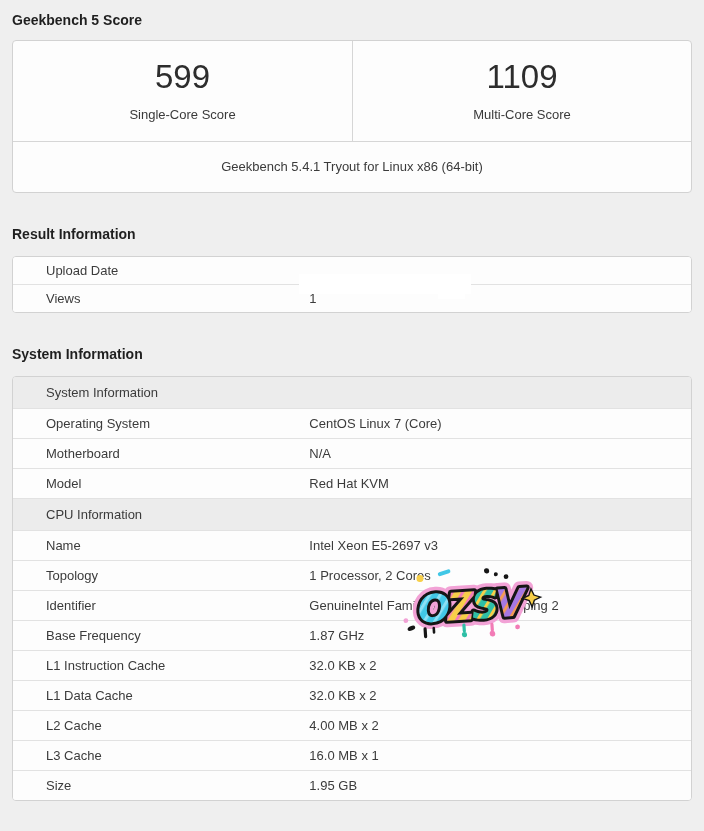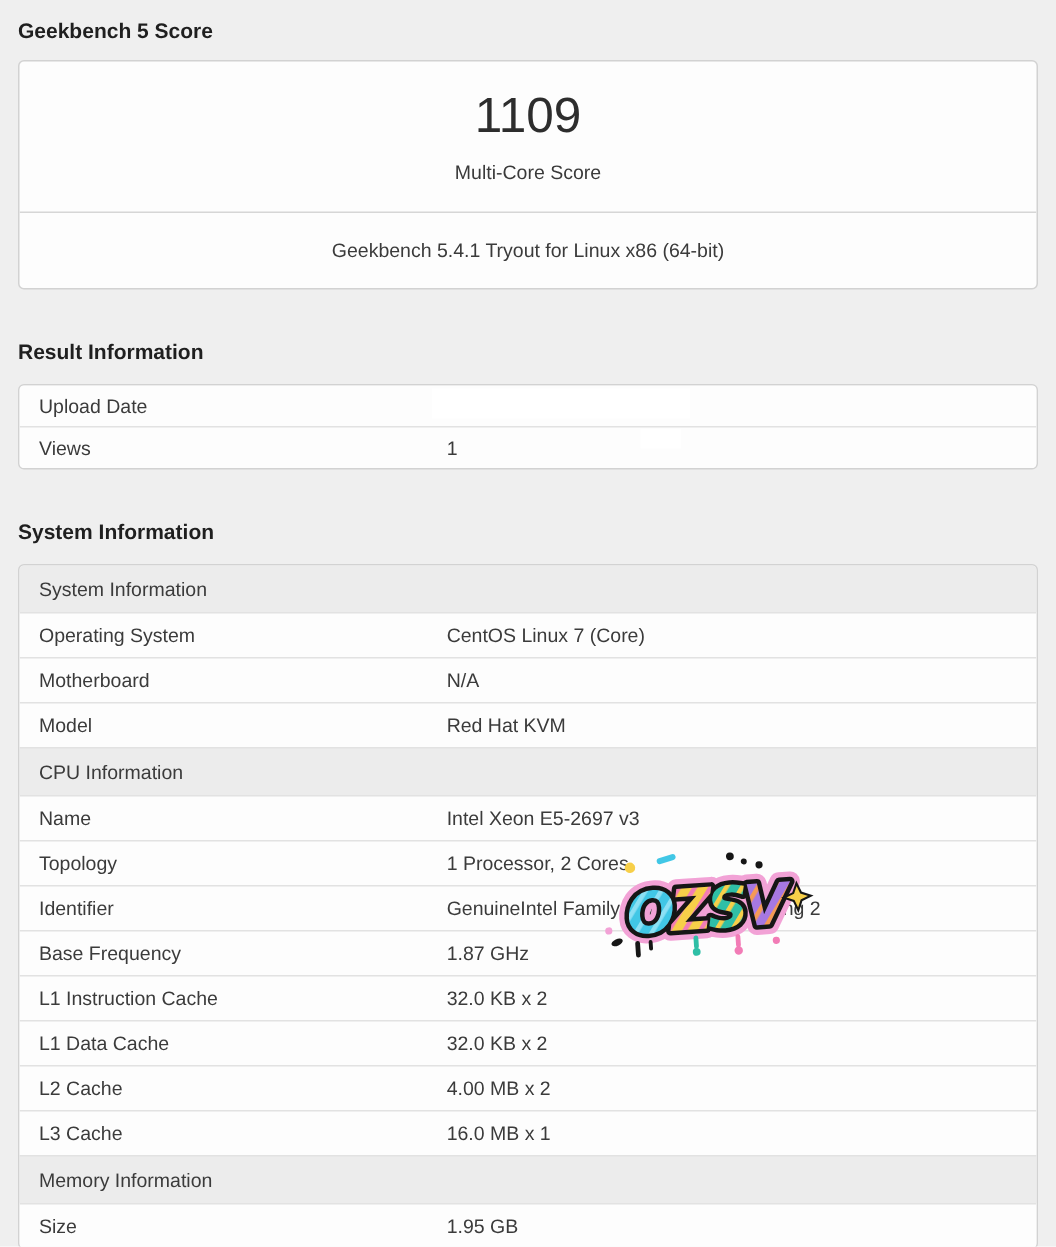--- a/index.html
+++ b/index.html
@@ -36,21 +36,21 @@
   .score-value { font-size:33px; color:#2d2d2d; line-height:1; }
   .score-label { font-size:13px; color:#3a3a3a; margin-top:14px; }
   .score-footer {
     border-top:1px solid #d6d6d6;
     padding:17px 13px 18px 13px;
     font-size:13px; color:#3b3b3b;text-align:center;
   }
 
   
   .info-table { width:100%; }
-  .info-row { display:flex; align-items:flex-start; background:#fdfdfd; }
+  .info-row { display:flex; align-items:flex-end; background:#fdfdfd;padding-left:20px; }
   .info-row + .info-row { border-top:1px solid #e2e2e2; }
   .info-row .cell-label {
     width:42%; padding:6px 8px 6px 13px; font-size:13px; line-height:15px;
   }
   .info-row .cell-value {
     flex:1; padding:6px 8px 6px 0; font-size:13px; line-height:15px;
     position:relative;
   }
   .sys .info-row .cell-label, .sys .info-row .cell-value { padding-top:7px; padding-bottom:7px; }
   .info-row.subheader { background:#ececec; }
@@ -70,20 +70,24 @@
 </style>
 </head>
 <body>
 
 <div class="container">
 
   <h1 class="section-title">Geekbench 5 Score</h1>
 
   <div class="card">
     <div class="score-grid">
+      <div class="score-col">
+        <div class="score-value">599</div>
+        <div class="score-label">Single-Core Score</div>
+      </div>
       <div class="score-col">
         <div class="score-value">1109</div>
         <div class="score-label">Multi-Core Score</div>
       </div>
     </div>
     <div class="score-footer">Geekbench 5.4.1 Tryout for Linux x86 (64-bit)</div>
   </div>
 
   <h2 class="section-title spaced">Result Information</h2>
 
@@ -152,23 +156,20 @@
           <div class="cell-label">L1 Data Cache</div>
           <div class="cell-value">32.0 KB x 2</div>
         </div>
         <div class="info-row">
           <div class="cell-label">L2 Cache</div>
           <div class="cell-value">4.00 MB x 2</div>
         </div>
         <div class="info-row">
           <div class="cell-label">L3 Cache</div>
           <div class="cell-value">16.0 MB x 1</div>
-        </div>
-        <div class="info-row subheader">
-          <div class="cell-label">Memory Information</div>
         </div>
         <div class="info-row">
           <div class="cell-label">Size</div>
           <div class="cell-value">1.95 GB</div>
         </div>
       </div>
   </div>
 
 </div>
 

